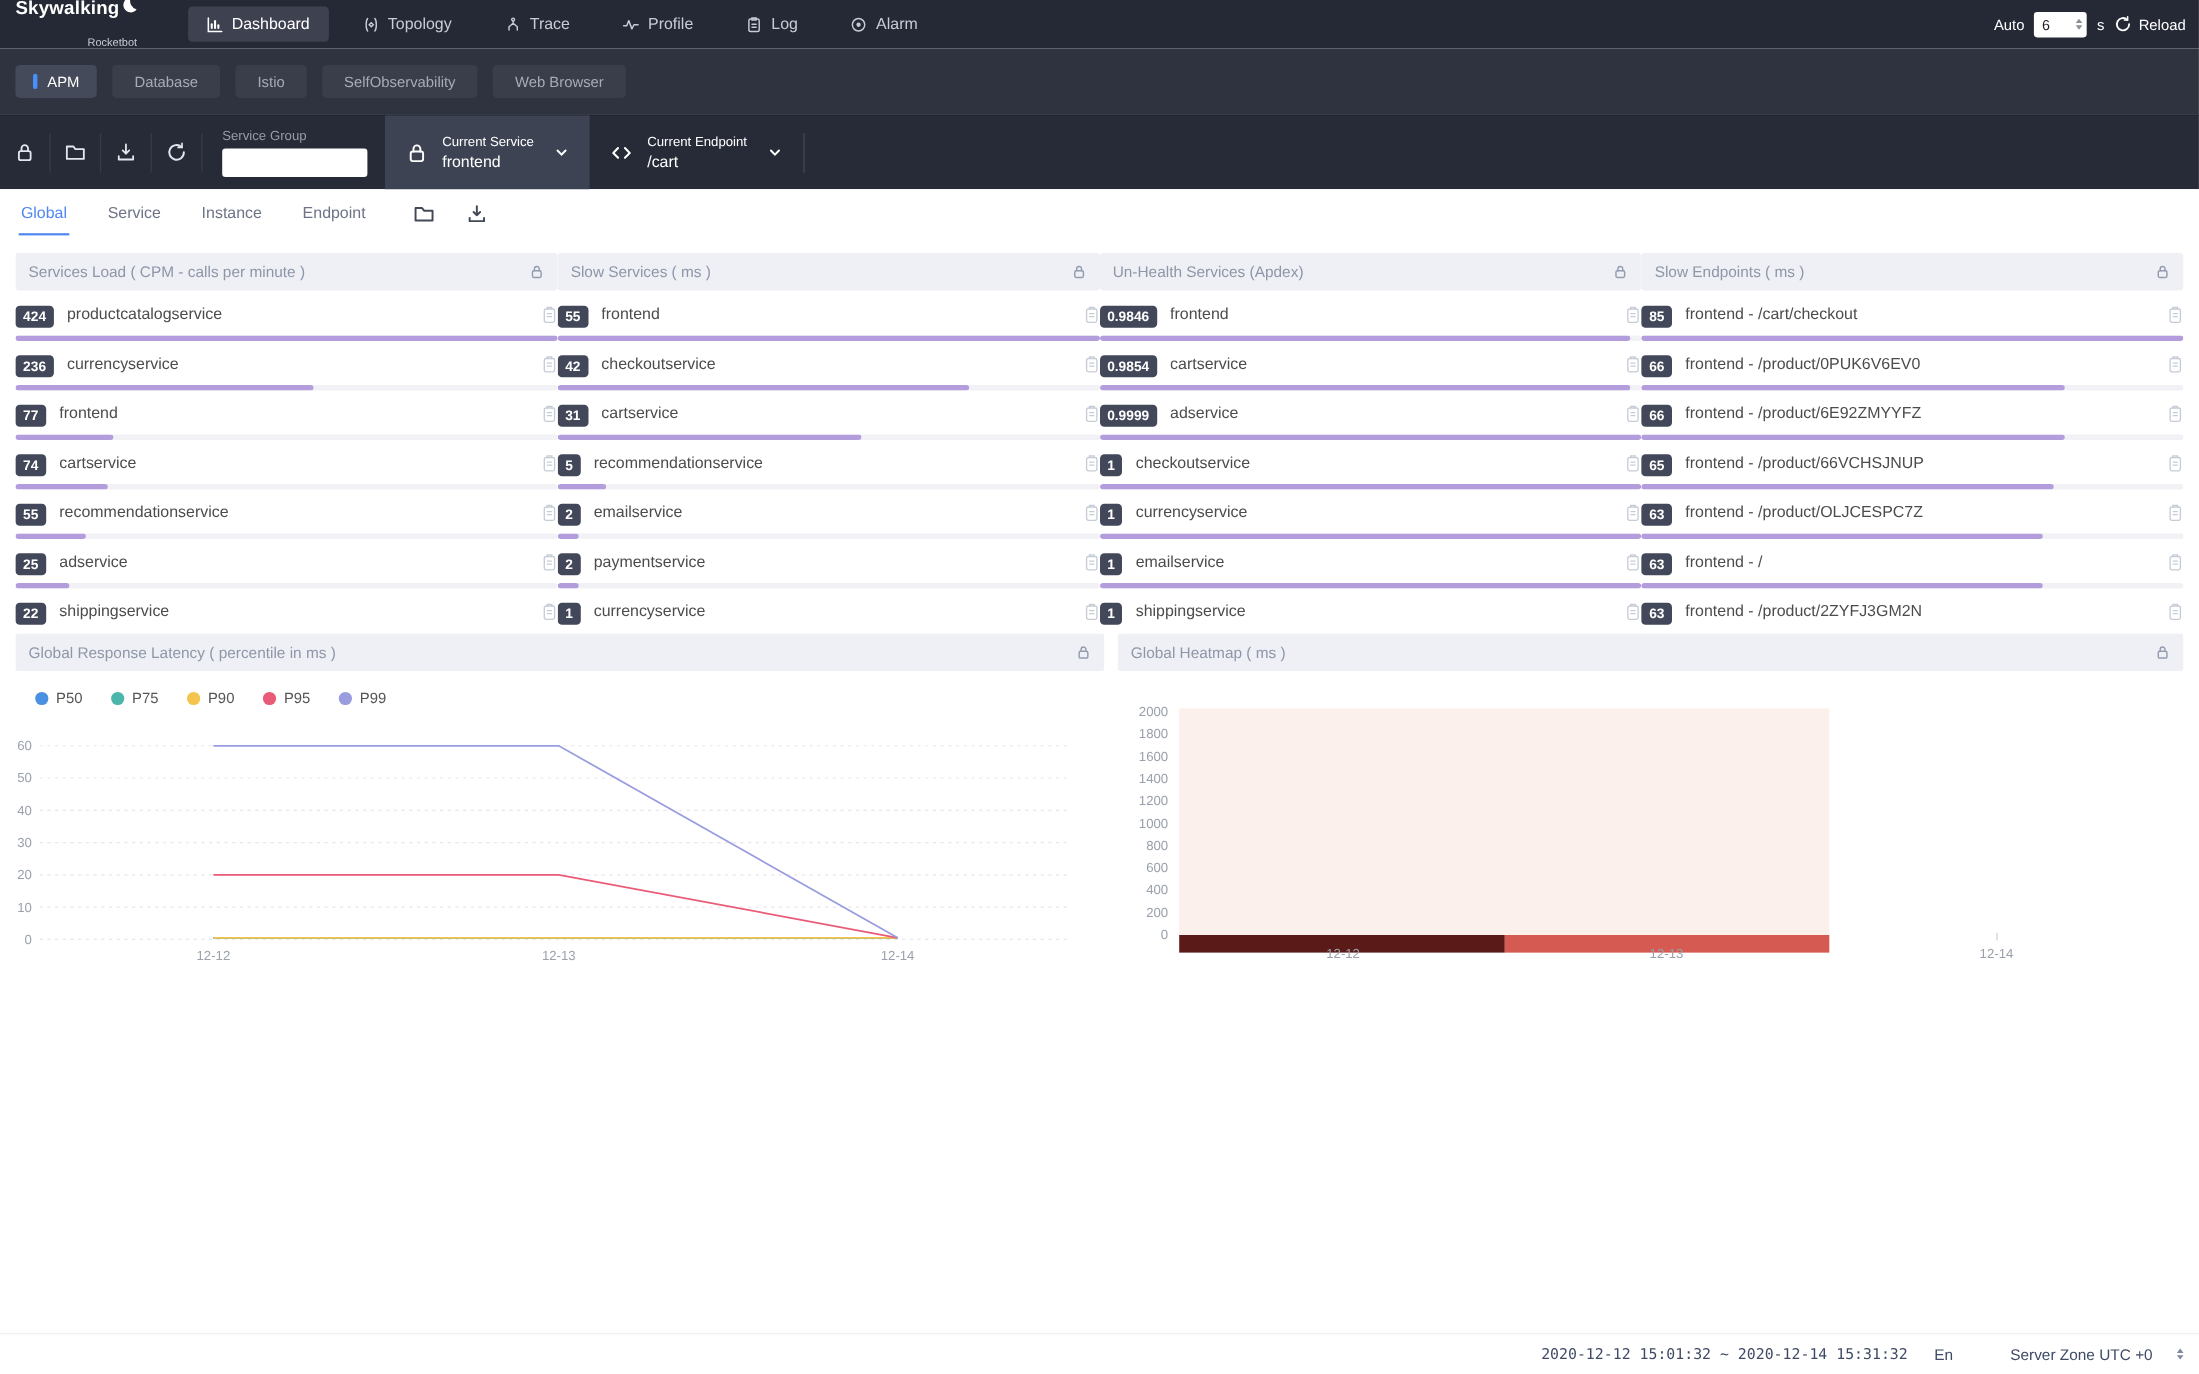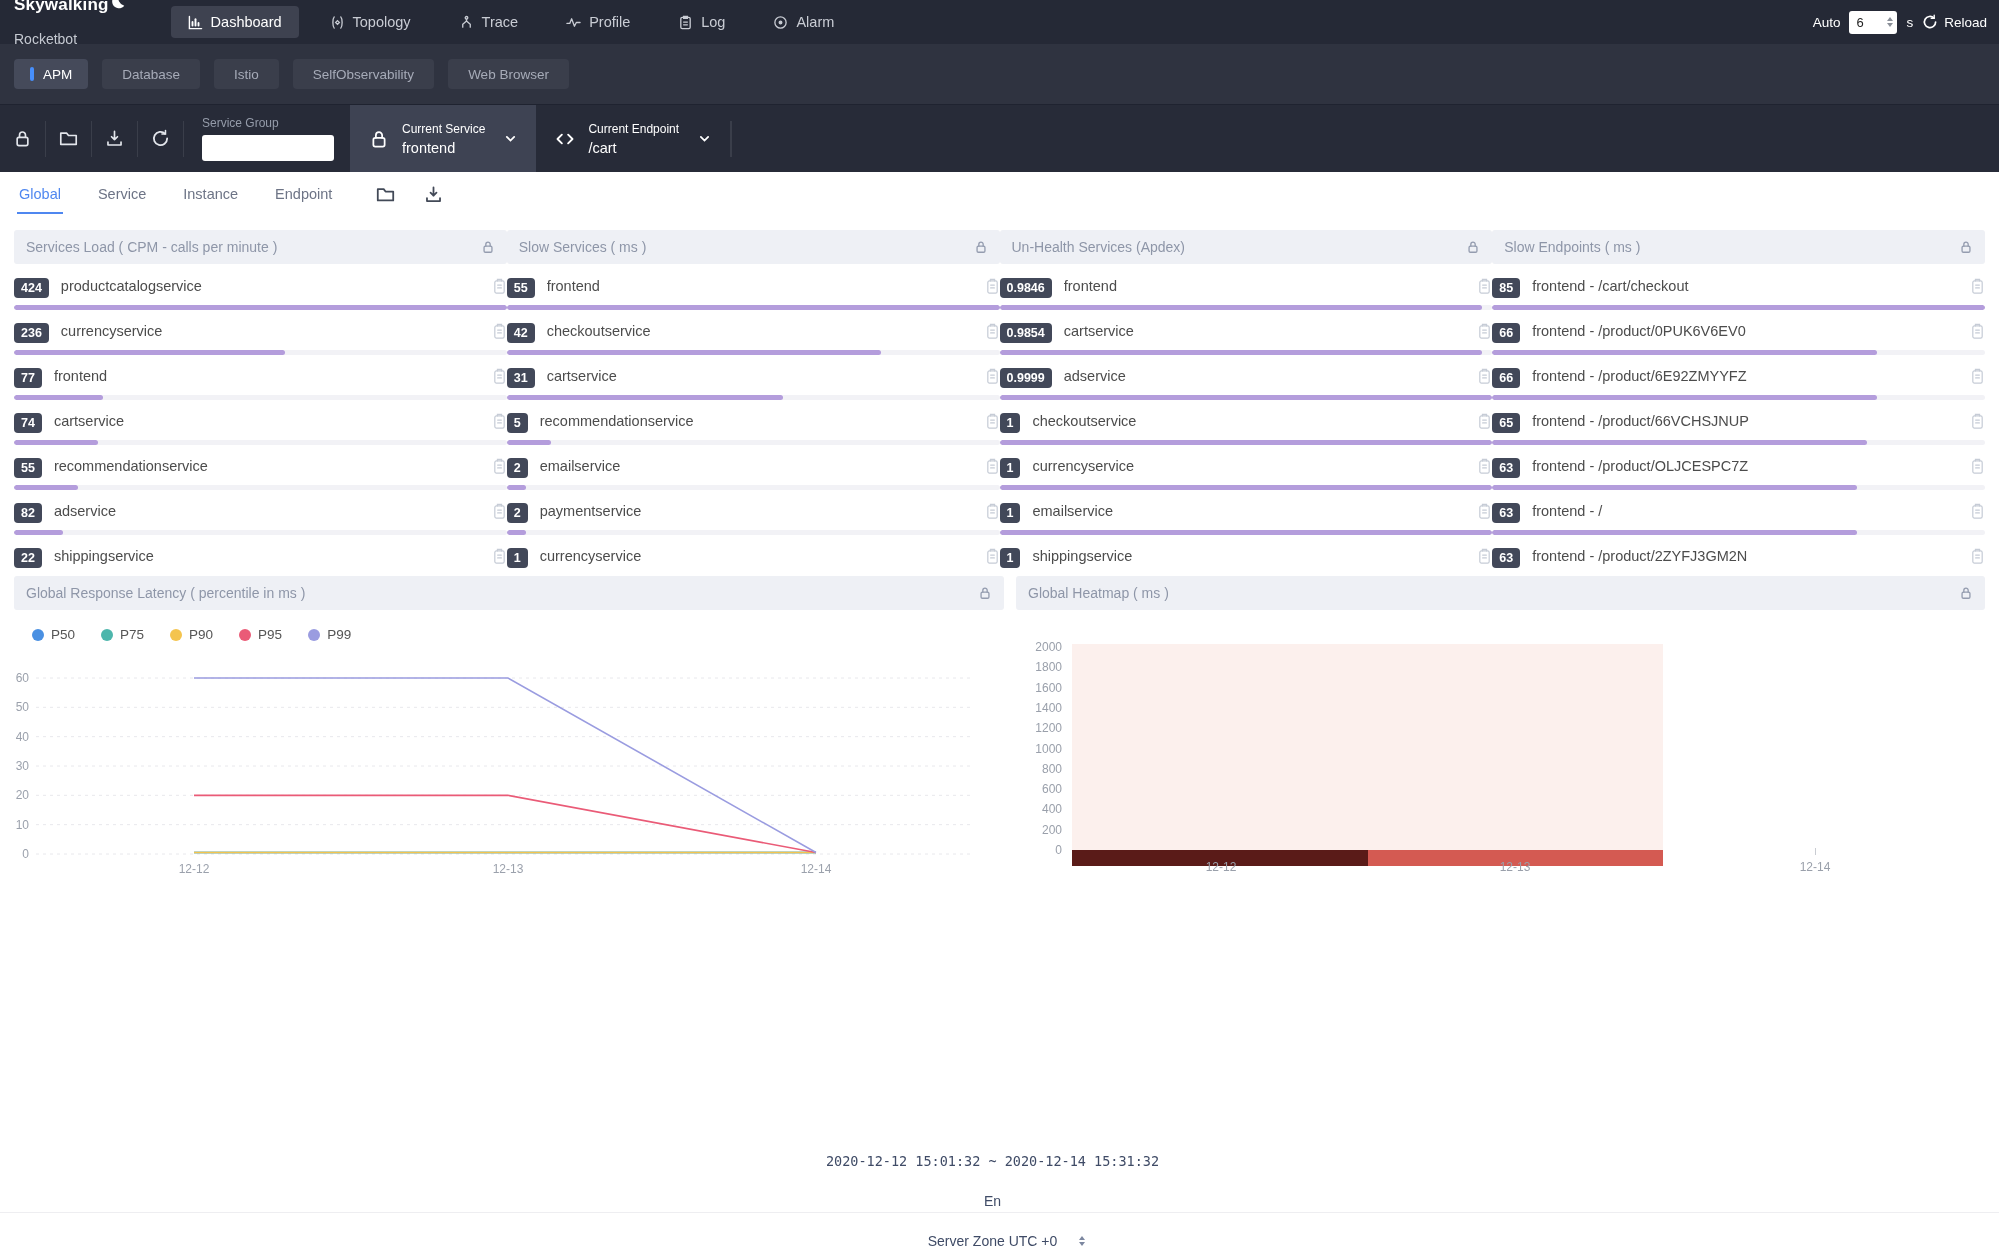--- a/index.html
+++ b/index.html
@@ -9,21 +9,21 @@
     background:#ffffff; overflow:hidden; position:relative;
   }
   svg { display:block; }
   .ic { display:inline-flex; align-items:center; justify-content:center; }
 
   
   .navbar { height:44px; background:#252936; display:flex; align-items:center; padding:0 12px 0 14px; }
   .brand { display:flex; flex-direction:column; margin-right:46px; line-height:1.1; }
   .brand-top { color:#fff; font-size:17px; font-weight:bold; display:flex; align-items:flex-start; letter-spacing:.2px; }
   .brand-top svg { margin-left:1px; margin-top:-2px; }
-  .brand-sub { color:#c6cad2; font-size:14px; margin-top:17px; }
+  .brand-sub { color:#c6cad2; font-size:10px; margin-top:17px;text-align:right; }
   .nav-items { display:flex; align-items:center; gap:14px; }
   .nav-item { display:flex; align-items:center; gap:8px; color:#c9ccd4; font-size:14.5px; padding:8px 17px; border-radius:4px; cursor:pointer; white-space:nowrap; }
   .nav-item.active { background:#3e4250; color:#fff; }
   .nav-right { margin-left:auto; display:flex; align-items:center; gap:9px; color:#fff; font-size:13.5px; }
   .auto-input { width:48px; height:23px; background:#fff; border-radius:3px; display:flex; align-items:center; padding:0 4px 0 7px; }
   .auto-input input { border:none; outline:none; width:24px; font-size:13px; color:#222; font-family:"Liberation Sans",sans-serif; }
   .spin { display:flex; flex-direction:column; align-items:center; gap:2px; margin-left:auto; }
   .spin i { width:0; height:0; border-left:3.5px solid transparent; border-right:3.5px solid transparent; display:block; }
   .spin i.up { border-bottom:4px solid #8a8f98; }
   .spin i.dn { border-top:4px solid #8a8f98; }
@@ -78,21 +78,21 @@
   .legend-item { display:flex; align-items:center; gap:7px; font-size:13.5px; color:#555; cursor:pointer; }
   .dot { width:12px; height:12px; border-radius:50%; }
   .hm-chart { position:relative; height:274px; margin:0 12px; font-size:12px; color:#9aa0ab; }
   .hm-ylab { position:absolute; width:34px; text-align:right; height:16px; line-height:16px; }
   .hm-area { position:absolute; left:44px; top:34px; width:591px; height:222px; }
   .hm-cell { position:absolute; bottom:0; height:16px; }
   .hm-xlab { position:absolute; width:70px; text-align:center; top:250px; }
   .hm-tick { position:absolute; width:1px; height:7px; background:#c9ccd2; top:238px; }
 
   
-  .status-bar { position:absolute; left:0; bottom:0; width:100%; height:37px; background:#fff; border-top:1px solid #eeeef1; display:flex; align-items:center; justify-content:flex-end; padding-right:14px; gap:24px; color:#3f4b66; font-size:14px;flex-direction:column; }
+  .status-bar { position:absolute; left:0; bottom:0; width:100%; height:37px; background:#fff; border-top:1px solid #eeeef1; display:flex; align-items:center; justify-content:flex-end; padding-right:14px; gap:24px; color:#3f4b66; font-size:14px; }
   .time-range { font-family:"DejaVu Sans Mono", monospace; font-size:13.5px; cursor:pointer; }
   .lang { cursor:pointer; }
   .zone { display:flex; align-items:center; gap:22px; cursor:pointer;margin-left:28px; }
   .zone .spin i.up { border-bottom-color:#7c87a0; }
   .zone .spin i.dn { border-top-color:#7c87a0; }
 </style>
 </head>
 <body>
 
 <div class="navbar">
@@ -379,21 +379,21 @@
               </svg>
       </span>
     </div>
     <div class="p-track">
             <div class="p-fill" style="width: 13%;"></div>
           </div>
   </div>
 
   <div class="p-item">
     <div class="p-item-row">
-      <span class="badge">82</span>
+      <span class="badge">25</span>
       <span class="p-name">adservice</span>
       <span class="copy-btn ic">
         <svg width="15" height="17" viewBox="0 0 16 18" fill="none" stroke="currentColor" stroke-width="1.3" stroke-linecap="round">
                 <rect x="3" y="3" width="10" height="13" rx="1.7"></rect>
                 <path d="M5.8 3V1.5h4.4V3M6 7.5h4M6 10.5h4"></path>
               </svg>
       </span>
     </div>
     <div class="p-track">
             <div class="p-fill" style="width: 10%;"></div>

